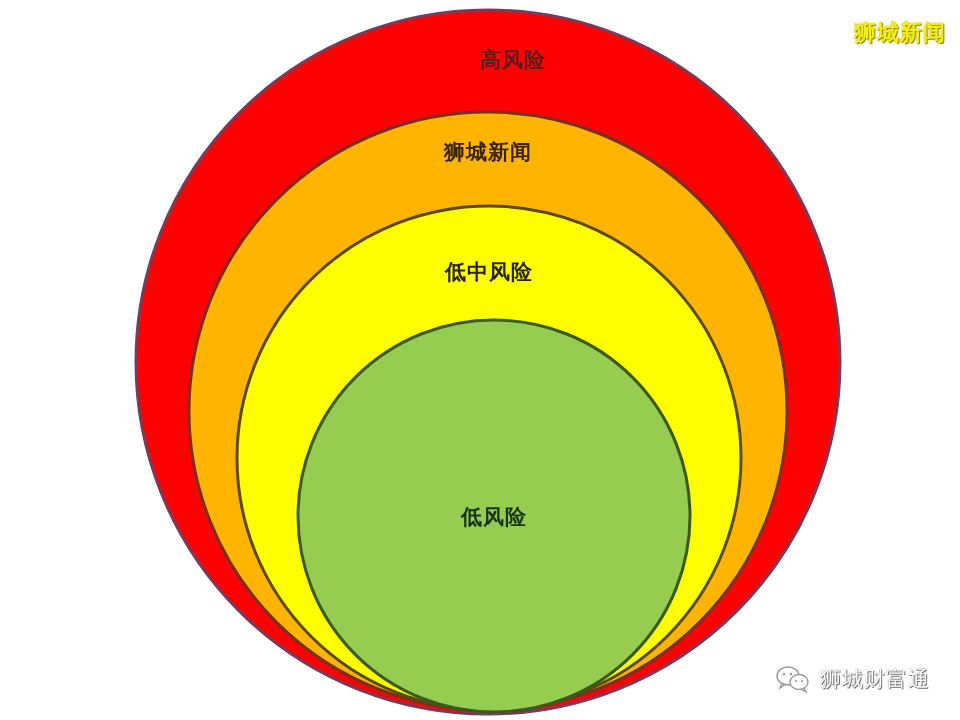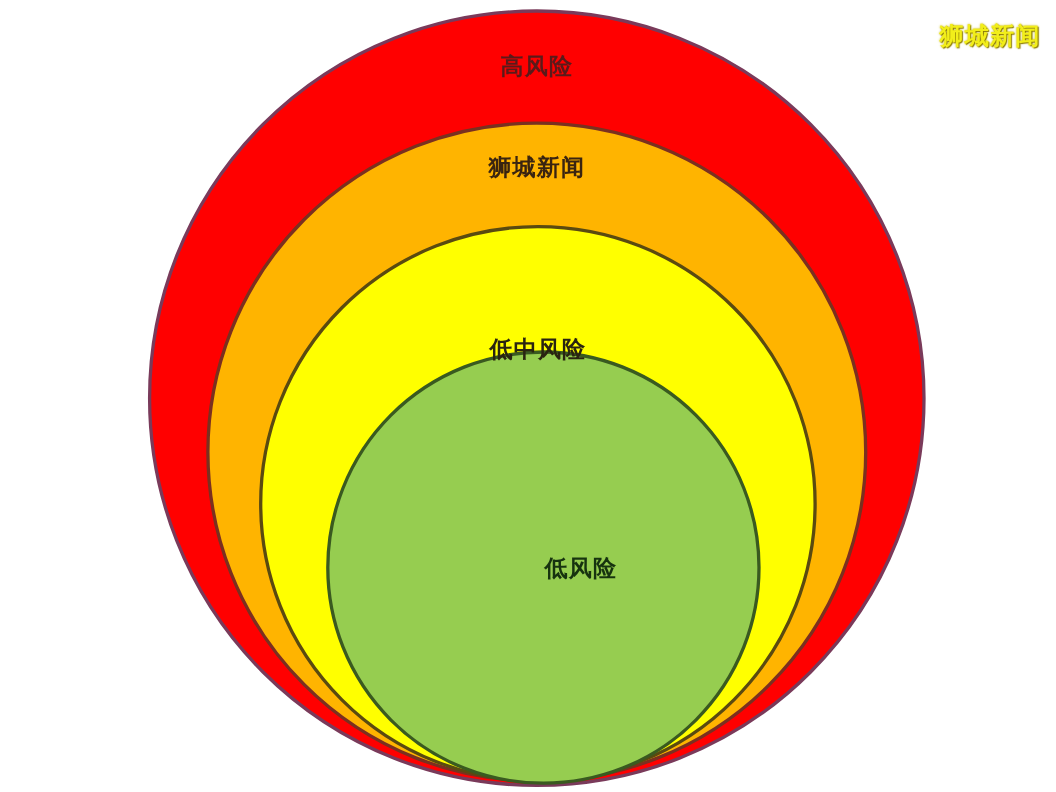--- a/index.html
+++ b/index.html
@@ -26,24 +26,24 @@
     .ring-label {
       position: absolute;
       transform: translate(-50%, -50%);
       font-family: "DejaVu Serif", "Liberation Serif", serif;
       font-weight: bold;
       font-size: 21px;
       color: #3a2a1a;
       white-space: nowrap;
       letter-spacing: 1px;
     }
-    .label-high { color: #5a1a1a; }
+    .label-high { color: #5a1a1a; margin-left: 25px; }
     .label-midhigh { color: #3a2410; }
-    .label-lowmid { color: #2a2410; margin-top: 46px; }
-    .label-low { color: #17330f; margin-left: 34px; }
+    .label-lowmid { color: #2a2410; }
+    .label-low { color: #17330f; }
 
     .watermark-top {
       position: absolute;
       right: 14px;
       top: 18px;
       font-family: Liberation Serif, serif;
       font-size: 22px;
       font-weight: bold;
       color: #f2ee1a;
       text-shadow: 1px 1px 1px #8a7a00, 0 0 2px #c9b800;
@@ -87,13 +87,26 @@
     <circle id="c-lowmid" stroke-width="3" cx="489" cy="458" r="252" fill="#ffff00" stroke="#5a4a10"></circle>
     <circle id="c-low" stroke-width="3" cx="494" cy="516" r="196" fill="#96cd50" stroke="#3a5a20"></circle>
   </svg>
 
   <div class="ring-label label-high" id="l-high" style="left: 488px; top: 60px;">高风险</div>
   <div class="ring-label label-midhigh" id="l-midhigh" style="left: 488px; top: 152px;">狮城新闻</div>
   <div class="ring-label label-lowmid" id="l-lowmid" style="left: 489px; top: 272px;">低中风险</div>
   <div class="ring-label label-low" id="l-low" style="left: 494px; top: 517px;">低风险</div>
 
   <div class="watermark-top">狮城新闻</div>
+  <div class="watermark-bottom-right">
+    <svg class="wechat-icon" viewBox="0 0 38 30">
+      <ellipse cx="14" cy="12" rx="11" ry="9" fill="none" stroke="#9a9a9a" stroke-width="1.4"></ellipse>
+      <path d="M8 19 L6 24 L12 20" fill="none" stroke="#9a9a9a" stroke-width="1.4"></path>
+      <circle cx="10" cy="10" r="1.3" fill="#9a9a9a"></circle>
+      <circle cx="17" cy="10" r="1.3" fill="#9a9a9a"></circle>
+      <ellipse cx="25" cy="18" rx="9" ry="7.5" fill="#ffffff" stroke="#9a9a9a" stroke-width="1.4"></ellipse>
+      <path d="M30 24 L32 28 L27 25" fill="none" stroke="#9a9a9a" stroke-width="1.4"></path>
+      <circle cx="22" cy="17" r="1.1" fill="#9a9a9a"></circle>
+      <circle cx="28" cy="17" r="1.1" fill="#9a9a9a"></circle>
+    </svg>
+    <span>狮城财富通</span>
+  </div>
 </div>
 
 </body></html>

